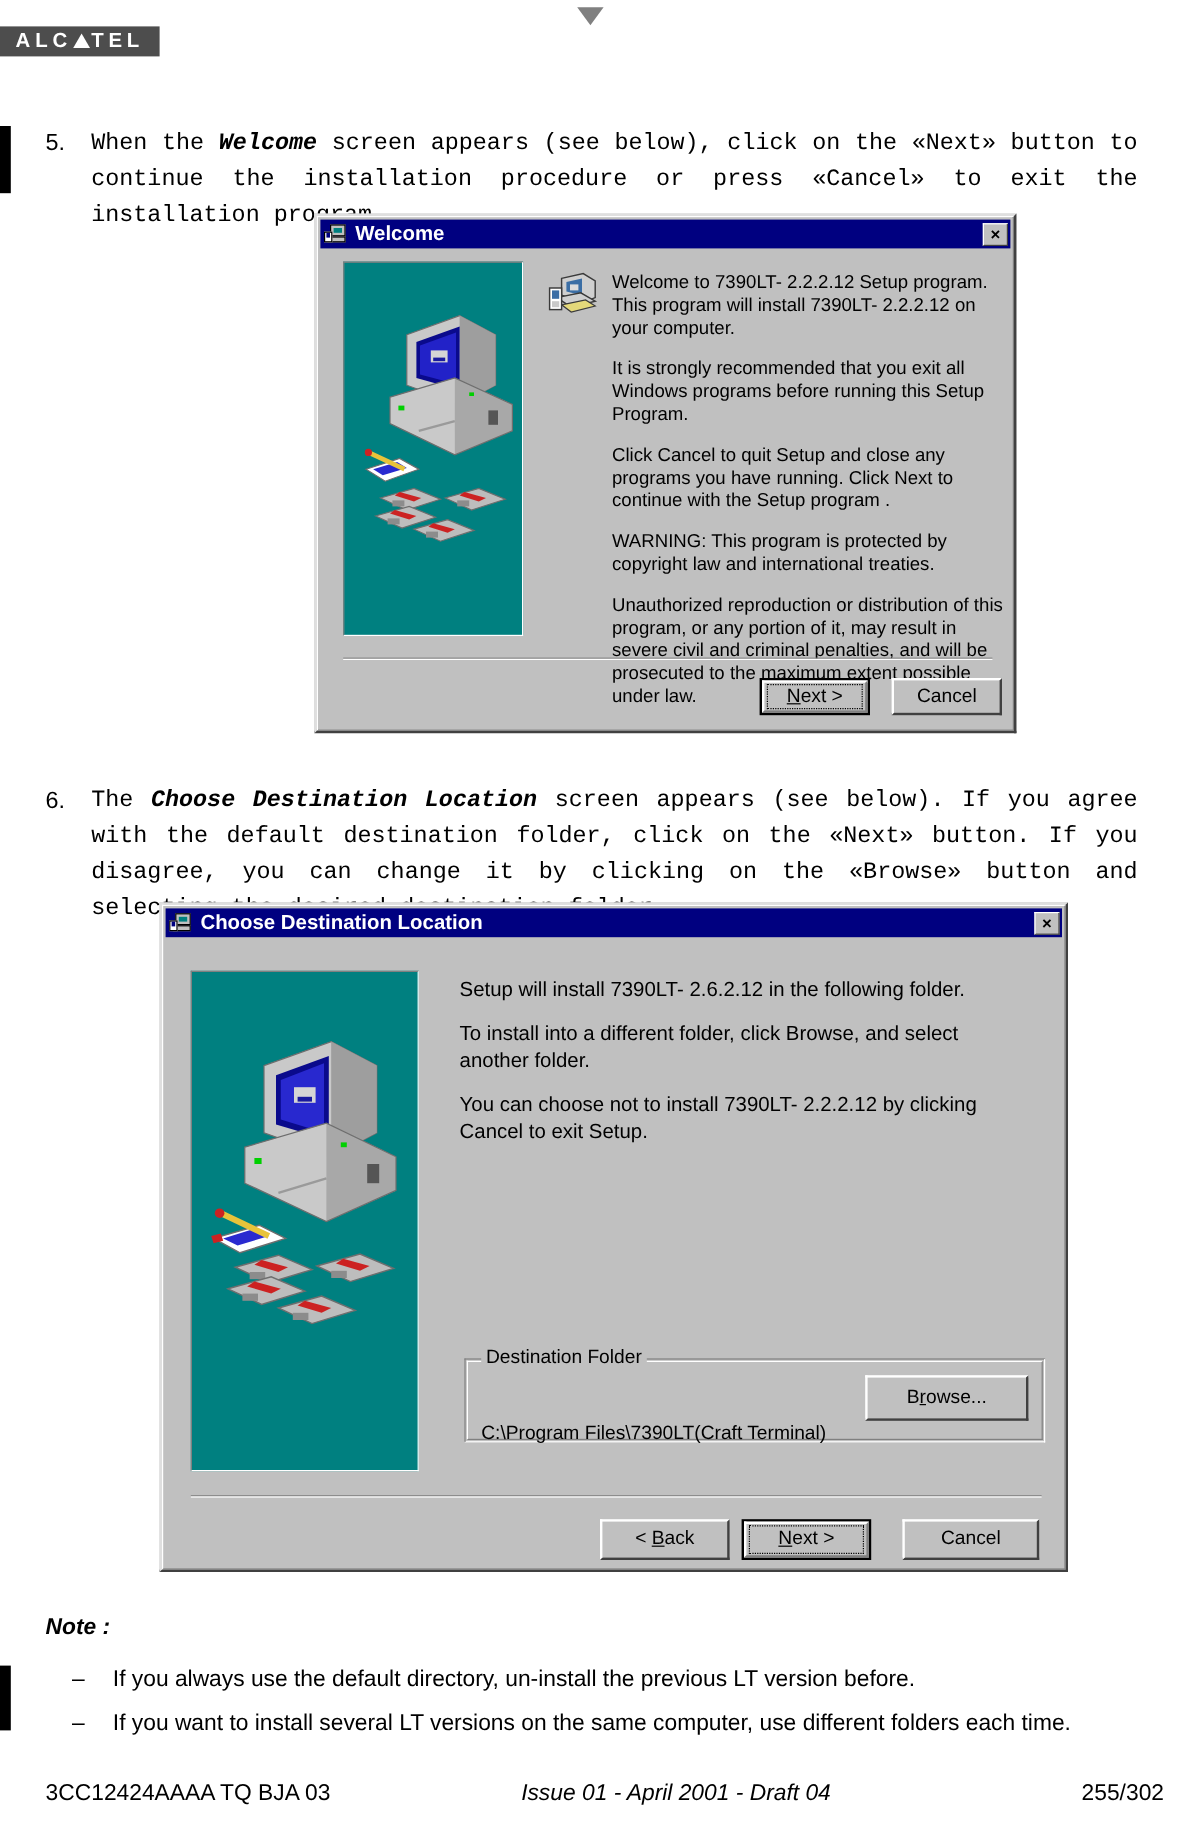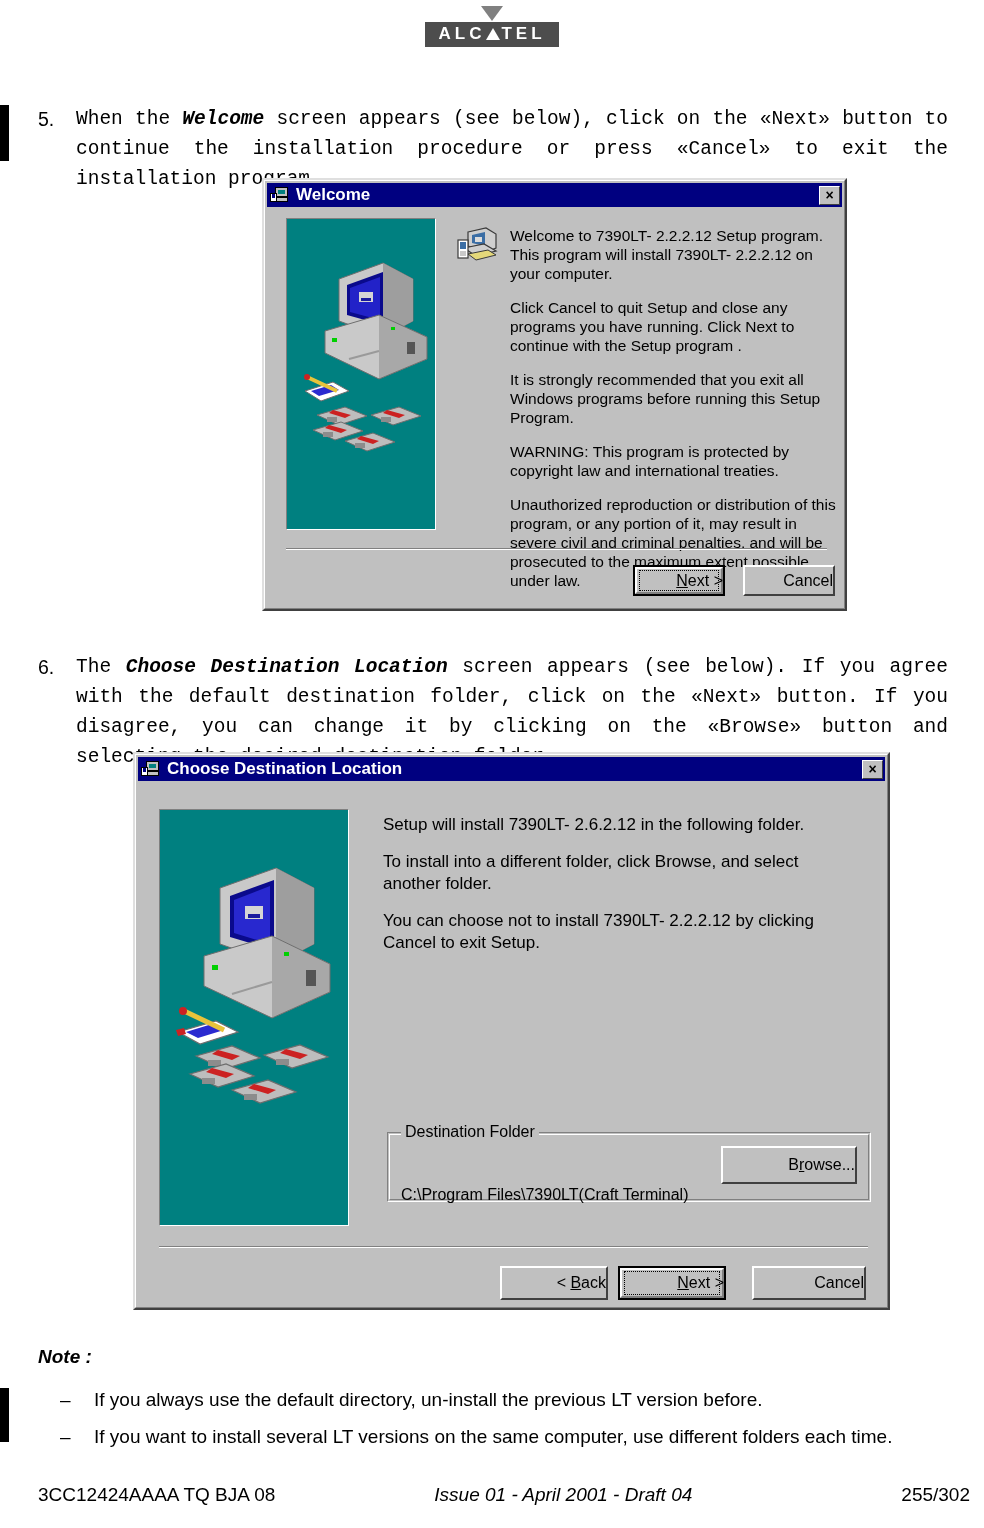--- a/index.html
+++ b/index.html
@@ -14,21 +14,21 @@
     font-family: "Liberation Sans", sans-serif;
     color: #000000;
     overflow: hidden;
   }
 
   
   #logo {
     position: absolute;
     left: 0; top: 6px;
     width: 984px;
-    text-align: center;
+    text-align: left;
   }
   #logo-triangle {
     width: 0; height: 0;
     margin: 0 auto;
     border-left: 11px solid transparent;
     border-right: 11px solid transparent;
     border-top: 15px solid #808080;
   }
   #logo-box {
     display: inline-block;
@@ -201,21 +201,21 @@
 
   
   .btn {
     position: absolute;
     background: #c0c0c0;
     border-top: 2px solid #ffffff;
     border-left: 2px solid #ffffff;
     border-right: 2px solid #404040;
     border-bottom: 2px solid #404040;
     box-sizing: border-box;
-    display: flex; align-items: center; justify-content: flex-end;
+    display: flex; align-items: center; justify-content: center;
     font-family: "Liberation Sans", sans-serif;
     font-size: 16px;
     color: #000000;
     cursor: default;
   }
   .btn.default {
     border: 2px solid #000000;
   }
   .btn.default .btn-face {
     position: absolute;
@@ -391,22 +391,22 @@
       <polygon points="8,24 28,20 40,27 20,32" fill="#cfcfcf" stroke="#3a3a3a" stroke-width="1.2"></polygon>
       <polygon points="12,30 32,26 40,31 20,36" fill="#e4d87a" stroke="#3a3a3a" stroke-width="1"></polygon>
       <rect x="2" y="16" width="10" height="18" fill="#ffffff" stroke="#3a3a3a" stroke-width="1.2"></rect>
       <rect x="4" y="18" width="6" height="7" fill="#3b6ea5"></rect>
       <rect x="4" y="27" width="6" height="5" fill="#c9c9c9"></rect>
     </svg>
   </div>
 
   <div class="dlg-text" style="left:246px; top:46px; width:330px;">
     <p>Welcome to 7390LT- 2.2.2.12 Setup program. This program will install 7390LT- 2.2.2.12 on your computer.</p>
+    <p>It is strongly recommended that you exit all Windows programs before running this Setup Program.</p>
     <p>Click Cancel to quit Setup and close any programs you have running.  Click Next to continue with the Setup program .</p>
-    <p>It is strongly recommended that you exit all Windows programs before running this Setup Program.</p>
     <p>WARNING: This program is protected by copyright law and international treaties.</p>
     <p>Unauthorized reproduction or distribution of this program, or any portion of it, may result in severe civil and criminal penalties, and will be prosecuted to the maximum extent possible under law.</p>
   </div>
 
   <div class="sep" style="left:22px; top:368px; width:541px;"></div>
 
   <div class="btn default" style="left:369px; top:385px; width:92px; height:31px;">
     <span class="btn-face"></span>
       <span class="btn-focus"></span>
     <span class="btn-label"><u>N</u>ext &gt;</span>
@@ -521,16 +521,16 @@
 <div class="note-item" style="left:60px; top:1386px; width:920px;">
   <span class="note-dash">–</span>
   <span>If you always use  the default directory, un-install the previous LT version before.</span>
 </div>
 <div class="note-item" style="left:60px; top:1423px; width:920px;">
   <span class="note-dash">–</span>
   <span>If you want to install several LT versions on the same computer, use different folders each time.</span>
 </div>
 
 <div id="footer">
-  <span id="footer-left">3CC12424AAAA TQ BJA 08</span>
+  <span id="footer-left">3CC12424AAAA TQ BJA 03</span>
   <span id="footer-center">Issue 01 - April 2001 - Draft 04</span>
   <span id="footer-right"><b>255</b><span>/302</span></span>
 </div>
 
 </body></html>

